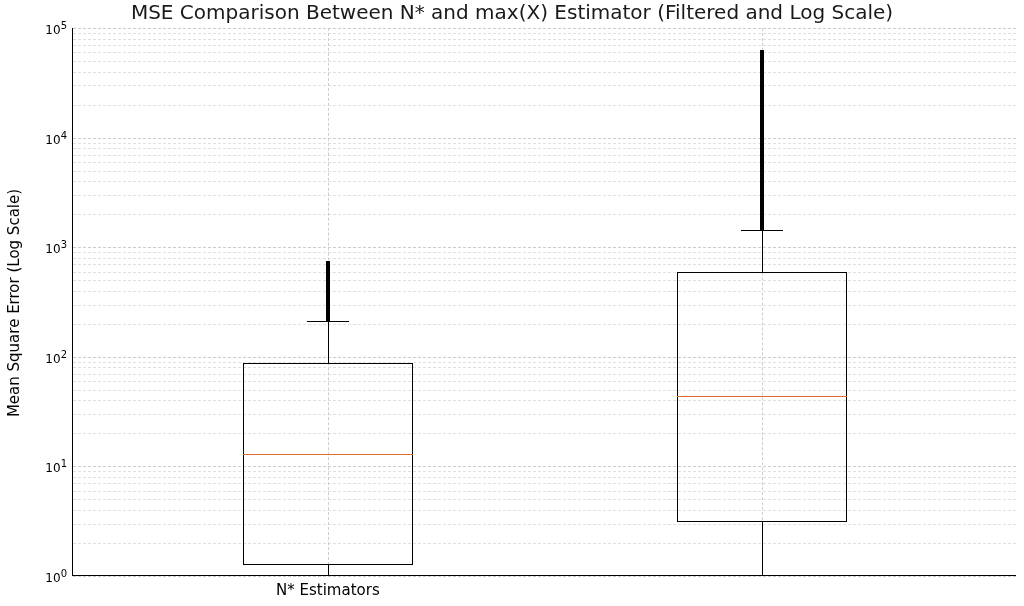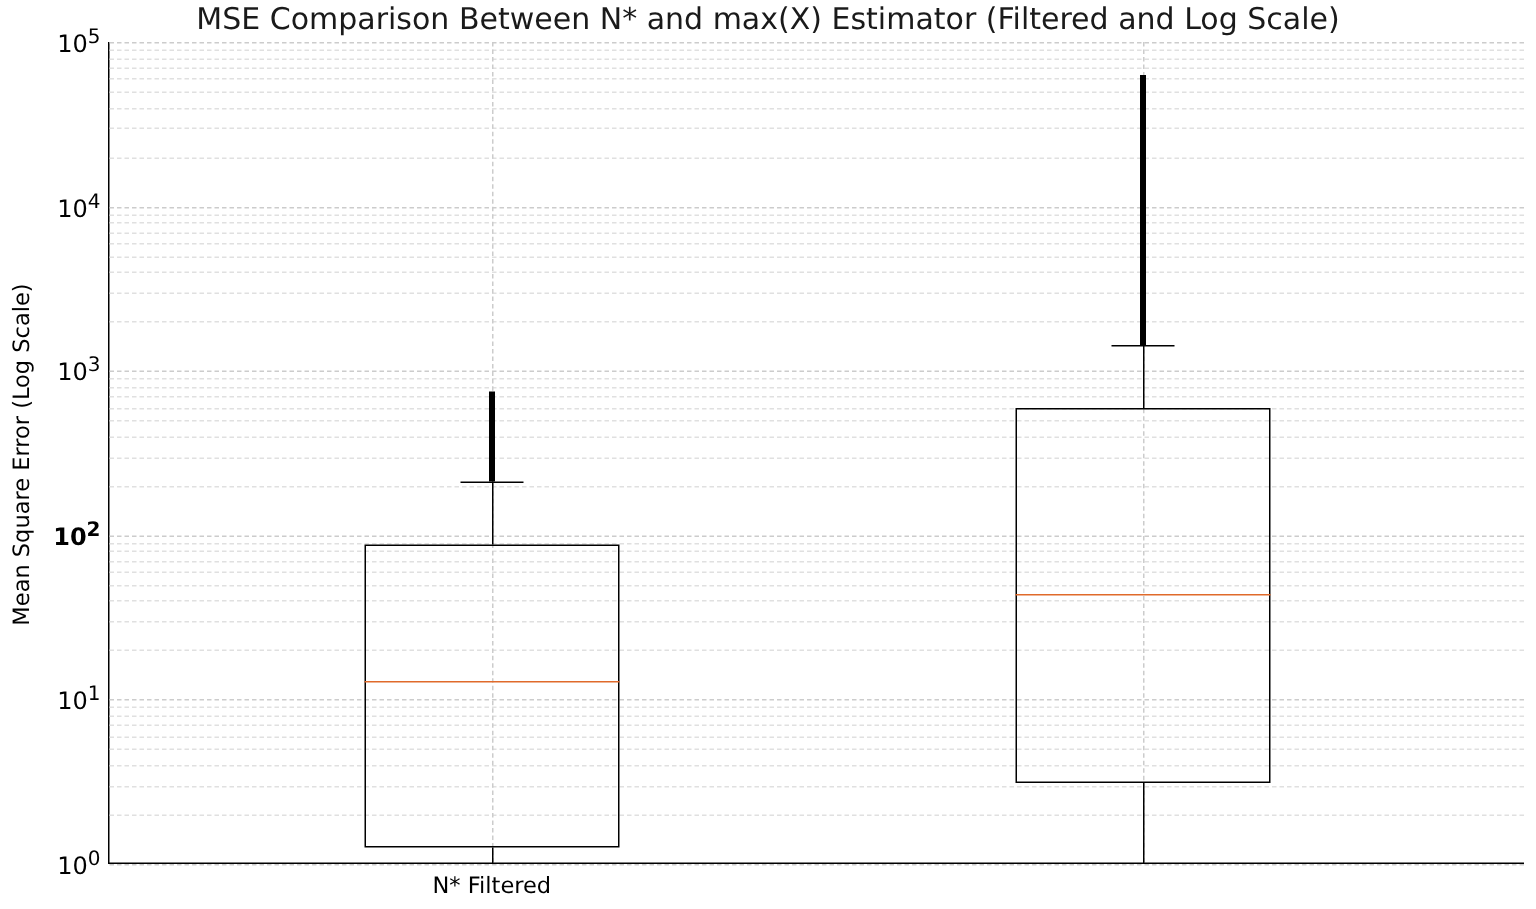--- a/index.html
+++ b/index.html
@@ -48,21 +48,21 @@
     height: 548px;  
     border-left: 1px solid #000;
     border-bottom: 1px solid #000;
     box-sizing: border-box;
   }
   
   .ytick {
     position: absolute;
     right: 100%;
     transform: translateY(-50%);
-    font-size: 16px;
+    font-size: 12px;
     padding-right: 6px;
     white-space: nowrap;
   }
   
   .xtick {
     position: absolute;
     top: 100%;
     transform: translateX(-50%);
     font-size: 15px;
     padding-top: 6px;
@@ -140,21 +140,21 @@
       <div class="ytick" style="top: 438.4px;">10<sup>1</sup></div>
       <div class="hgrid minor" style="top: 405.407px;"></div>
       <div class="hgrid minor" style="top: 386.108px;"></div>
       <div class="hgrid minor" style="top: 372.414px;"></div>
       <div class="hgrid minor" style="top: 361.793px;"></div>
       <div class="hgrid minor" style="top: 353.115px;"></div>
       <div class="hgrid minor" style="top: 345.777px;"></div>
       <div class="hgrid minor" style="top: 339.421px;"></div>
       <div class="hgrid minor" style="top: 333.815px;"></div>
       <div class="hgrid" style="top: 328.8px;"></div>
-      <div class="ytick" style="top: 328.8px; font-weight: bold;">10<sup>2</sup></div>
+      <div class="ytick" style="top: 328.8px;">10<sup>2</sup></div>
       <div class="hgrid minor" style="top: 295.807px;"></div>
       <div class="hgrid minor" style="top: 276.508px;"></div>
       <div class="hgrid minor" style="top: 262.814px;"></div>
       <div class="hgrid minor" style="top: 252.193px;"></div>
       <div class="hgrid minor" style="top: 243.515px;"></div>
       <div class="hgrid minor" style="top: 236.177px;"></div>
       <div class="hgrid minor" style="top: 229.821px;"></div>
       <div class="hgrid minor" style="top: 224.215px;"></div>
       <div class="hgrid" style="top: 219.2px;"></div>
       <div class="ytick" style="top: 219.2px;">10<sup>3</sup></div>
@@ -172,21 +172,21 @@
       <div class="hgrid minor" style="top: 57.3075px;"></div>
       <div class="hgrid minor" style="top: 43.6142px;"></div>
       <div class="hgrid minor" style="top: 32.9929px;"></div>
       <div class="hgrid minor" style="top: 24.3146px;"></div>
       <div class="hgrid minor" style="top: 16.9773px;"></div>
       <div class="hgrid minor" style="top: 10.6213px;"></div>
       <div class="hgrid minor" style="top: 5.01502px;"></div>
       <div class="hgrid" style="top: 0px;"></div>
       <div class="ytick" style="top: 0px;">10<sup>5</sup></div>
       <div class="vgrid" style="left: 254.88px;"></div>
-      <div class="xtick" style="left: 254.88px;">N* Filtered</div>
+      <div class="xtick" style="left: 254.88px;">N* Estimators</div>
       <div class="whisker" style="left: 254.88px; top: 537.379px; height: 10.6213px;"></div>
       <div class="whisker" style="left: 254.88px; top: 293.485px; height: 41.9439px;"></div>
       <div class="cap" style="left: 234.112px; width: 41.536px; top: 293.485px;"></div>
       <div class="box" style="left: 169.92px; width: 169.92px; top: 335.429px; height: 201.95px;"></div>
       <div class="median" style="left: 169.92px; width: 169.92px; top: 425.912px;"></div>
       <div class="outliers" style="left: 252.88px; width: 4px; top: 232.893px; height: 60.5915px;"></div>
       <div class="vgrid" style="left: 689.12px;"></div>
       <div class="whisker" style="left: 689.12px; top: 494.147px; height: 53.8532px;"></div>
       <div class="whisker" style="left: 689.12px; top: 201.514px; height: 42.0006px;"></div>
       <div class="cap" style="left: 668.352px; width: 41.536px; top: 201.514px;"></div>

